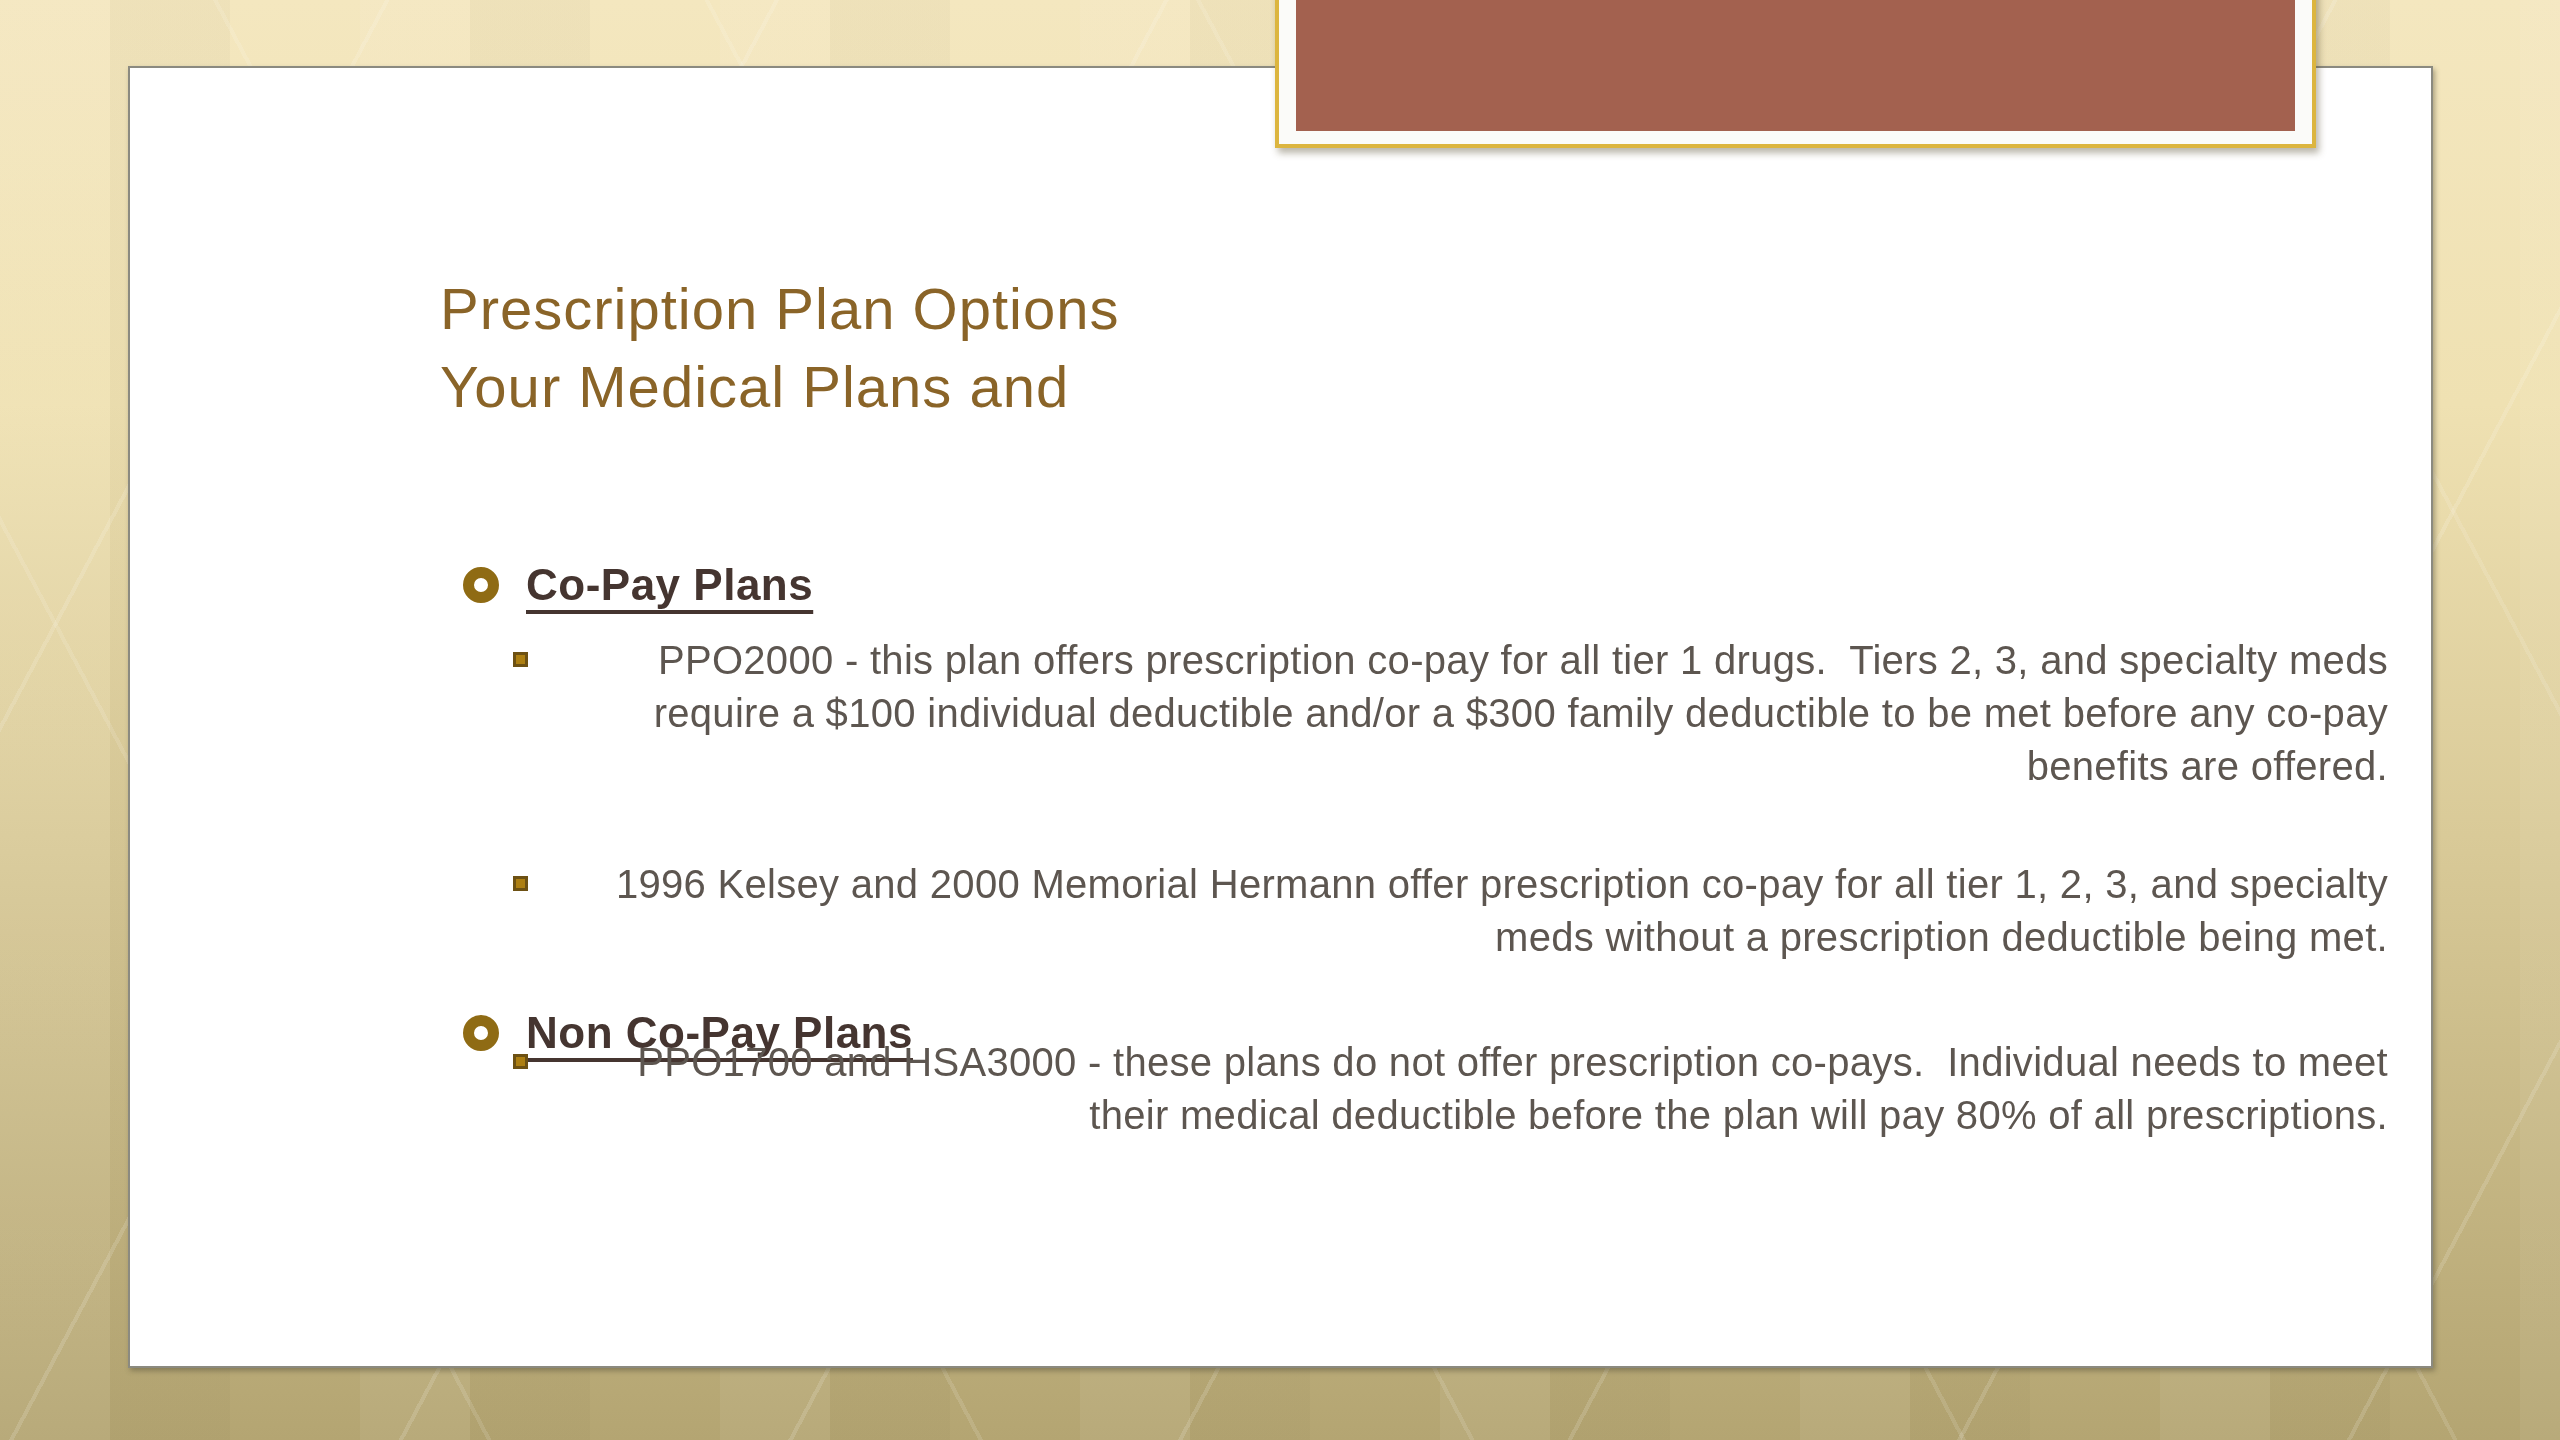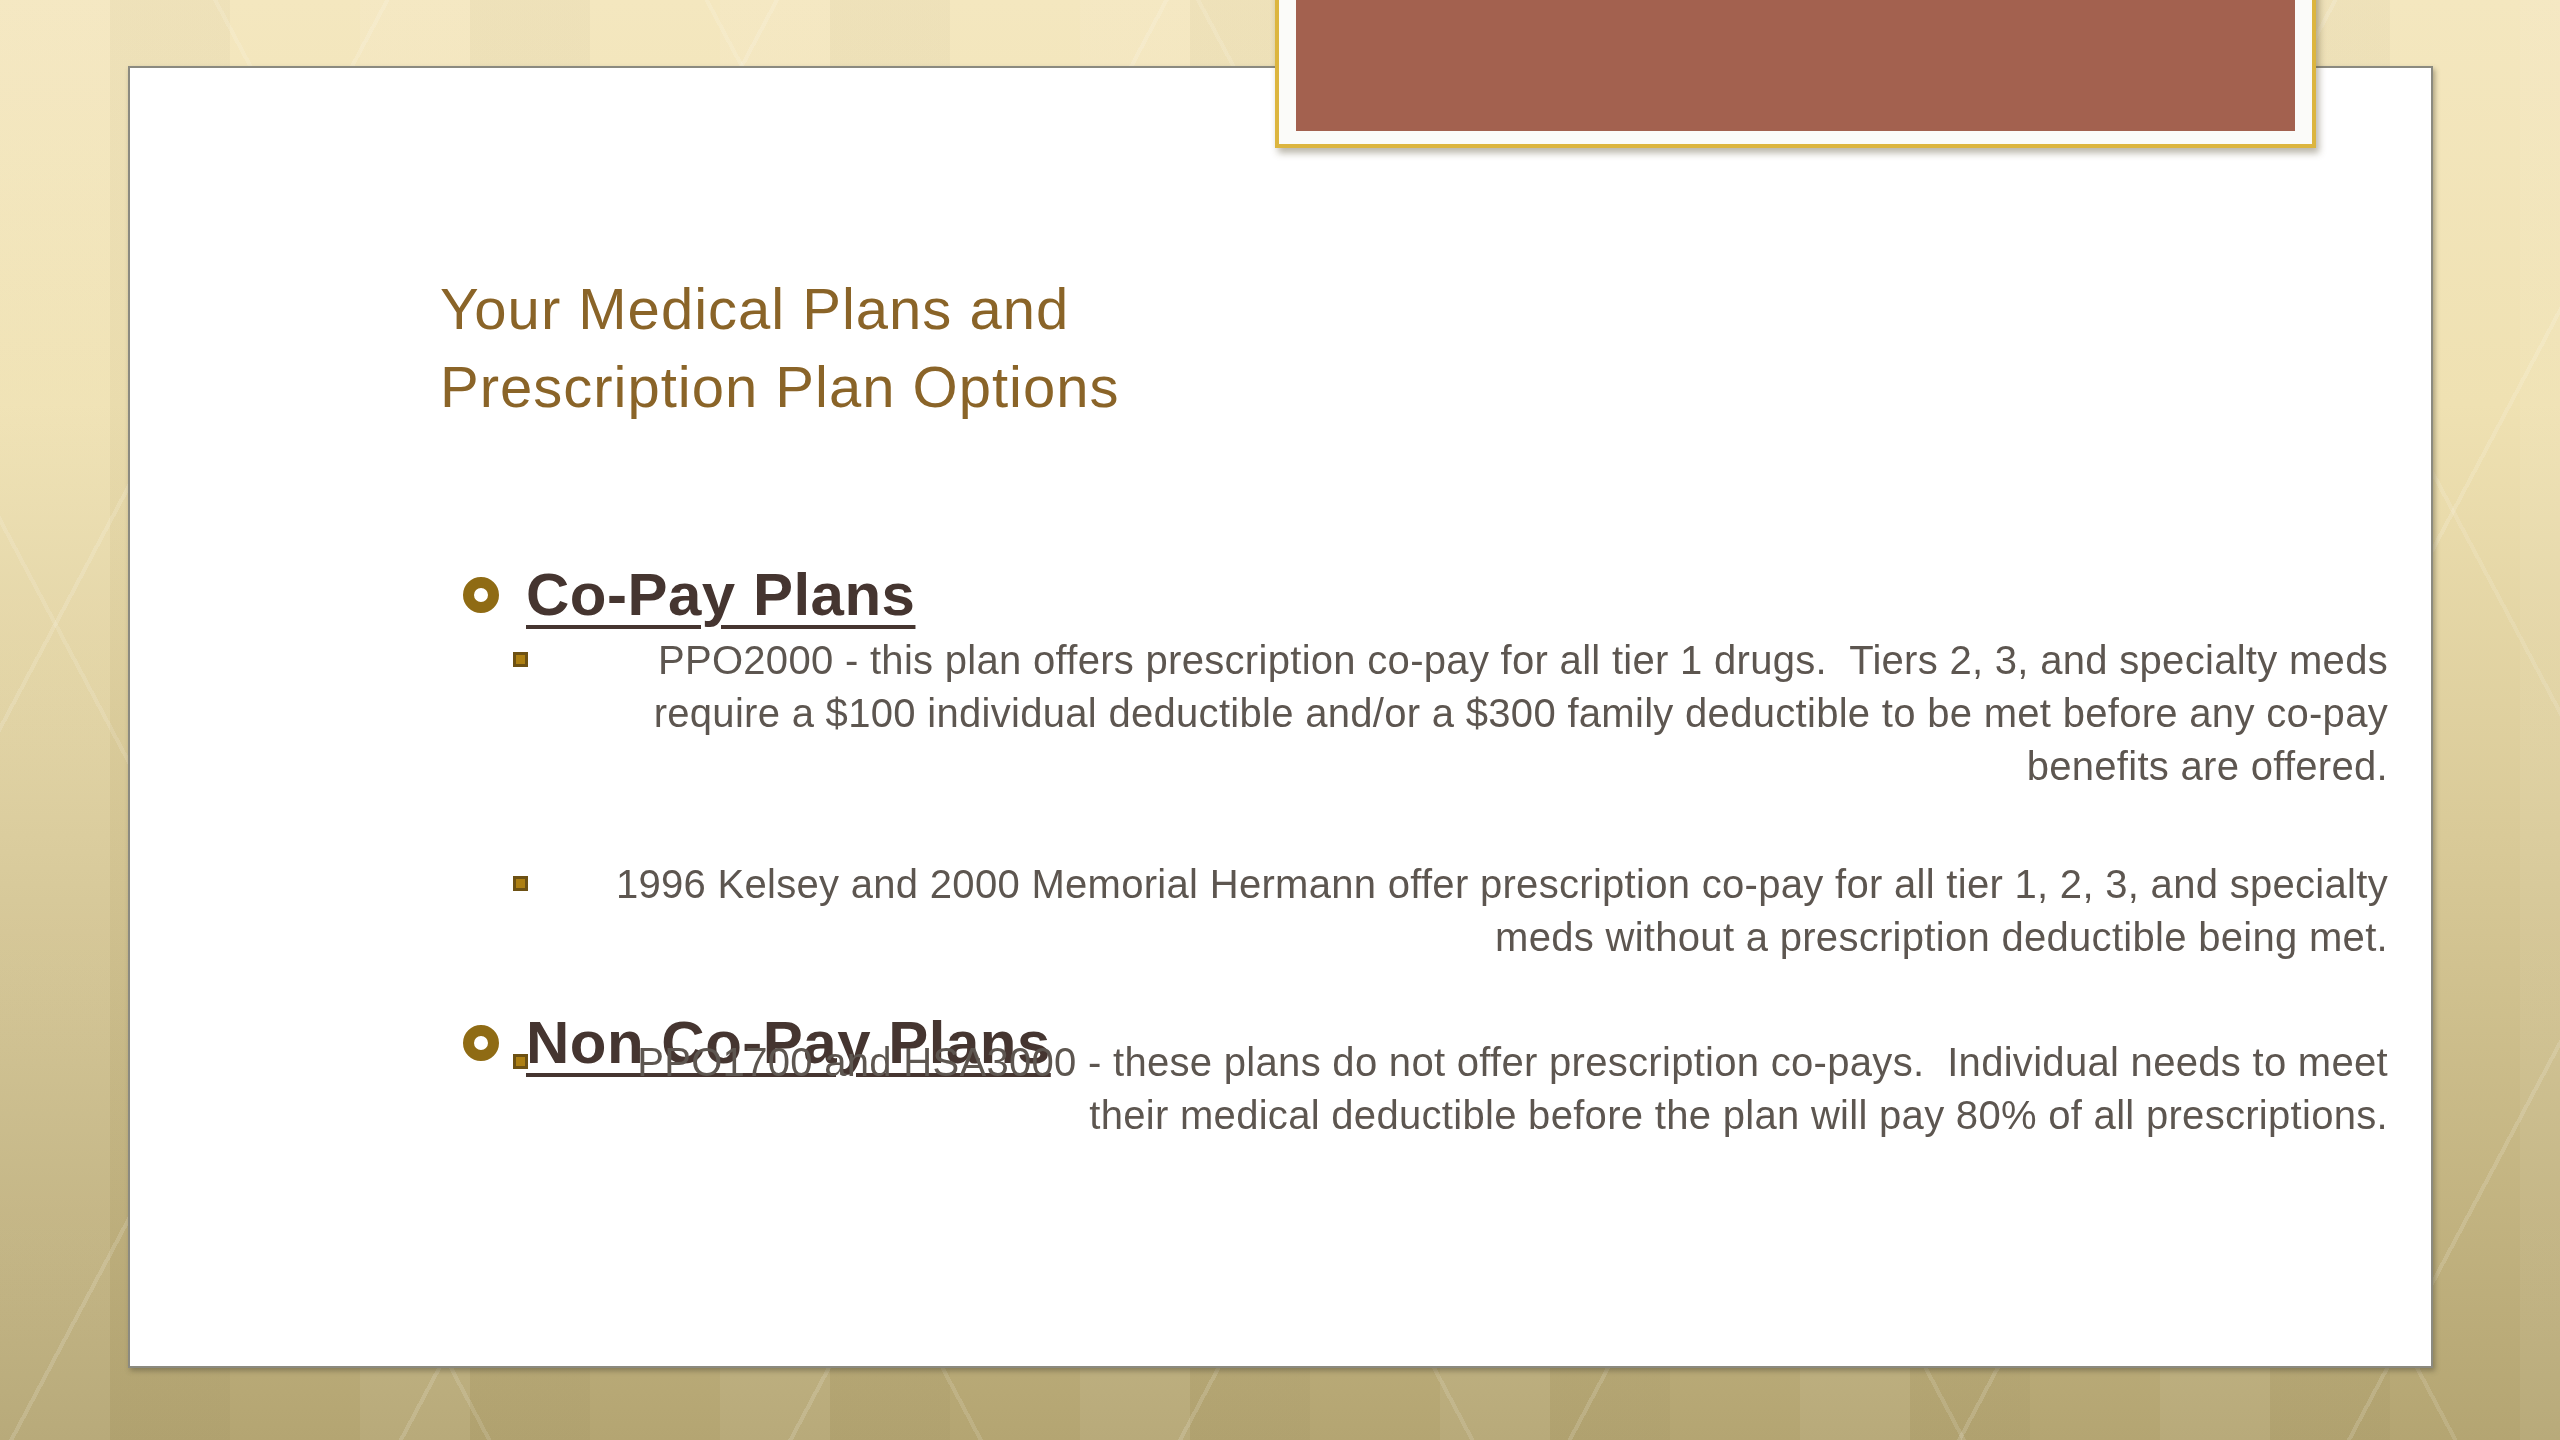--- a/index.html
+++ b/index.html
@@ -63,21 +63,21 @@
 
   .ring {
     width: 36px; height: 36px;
     box-sizing: border-box;
     border: 11px solid #8f6b14;
     border-radius: 50%;
     background: transparent;
     flex: 0 0 auto;
   }
   .head-label {
-    font-size: 60px;
+    font-size: 44px;
     font-weight: bold;
     color: #453530;
     text-decoration: underline;
     text-decoration-thickness: 4px;
     text-underline-offset: 10px;
     letter-spacing: 0.5px;
   }
 
   .bullet {
     position: absolute;
@@ -107,22 +107,22 @@
   }
 </style>
 </head>
 <body>
 
 <div class="stage">
 
   <div class="card">
 
     <div class="title">
+      <div>Prescription Plan Options</div>
       <div>Your Medical Plans and</div>
-      <div>Prescription Plan Options</div>
     </div>
 
     <div class="section-head first">
       <span class="ring"></span>
       <span class="head-label">Co-Pay Plans</span>
     </div>
 
     <div class="bullet b1">
       <span class="sq"></span>
       <div class="bullet-text">PPO2000 - this plan offers prescription co-pay for all tier 1 drugs.  Tiers 2, 3, and specialty meds require a $100 individual deductible and/or a $300 family deductible to be met before any co-pay benefits are offered.</div>

